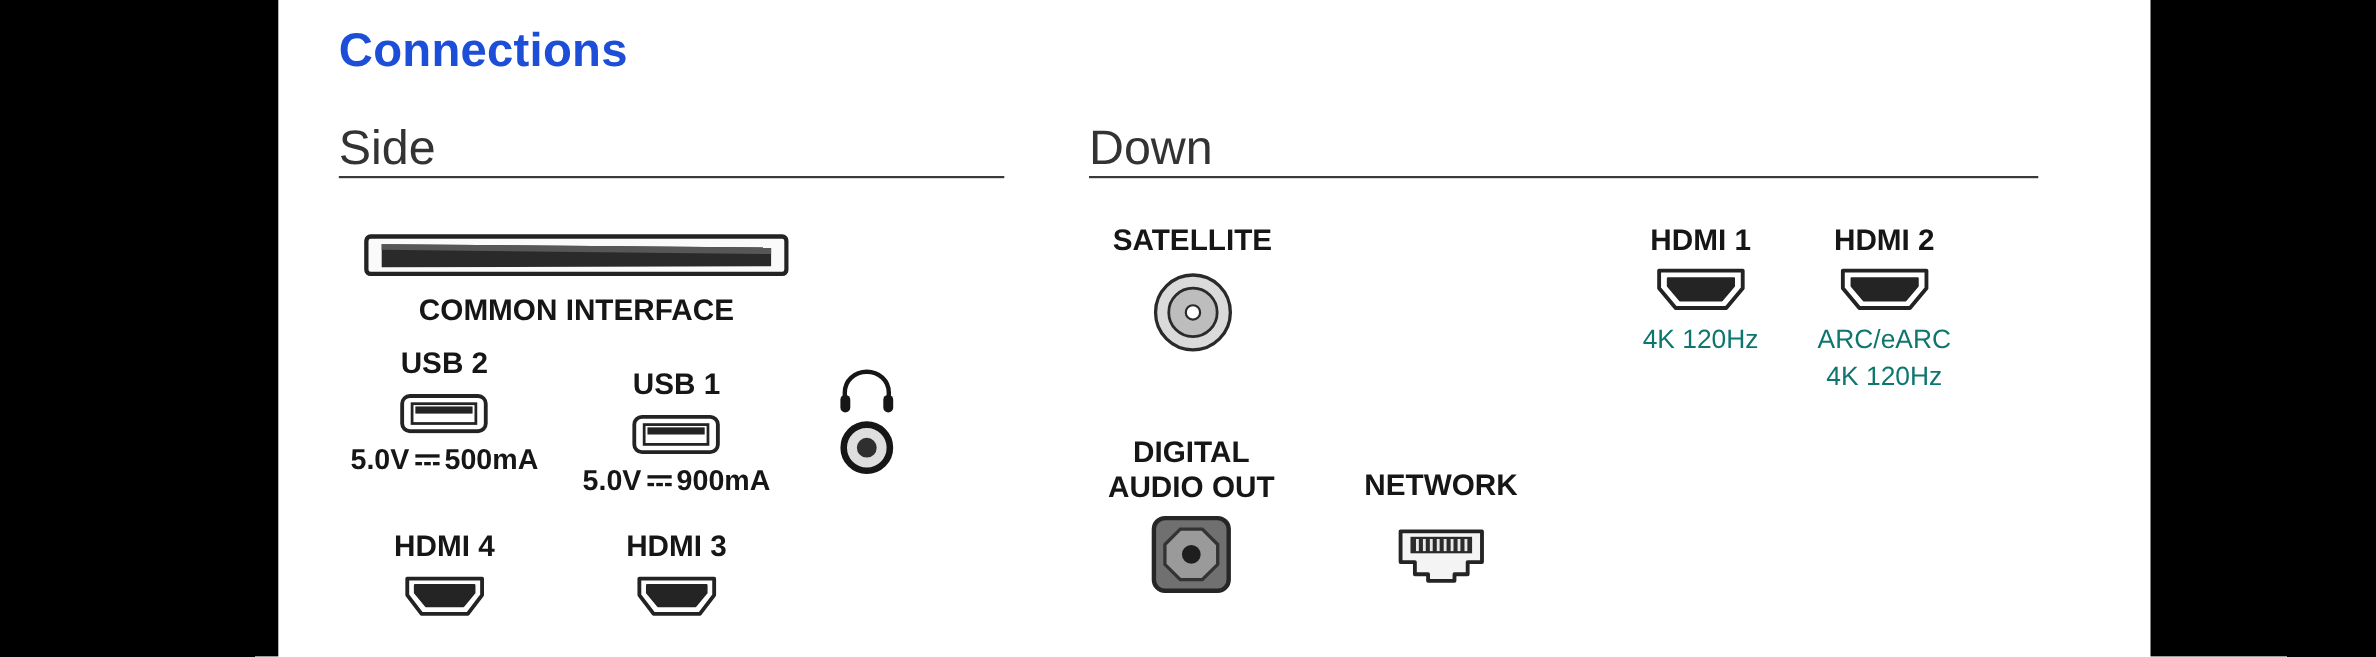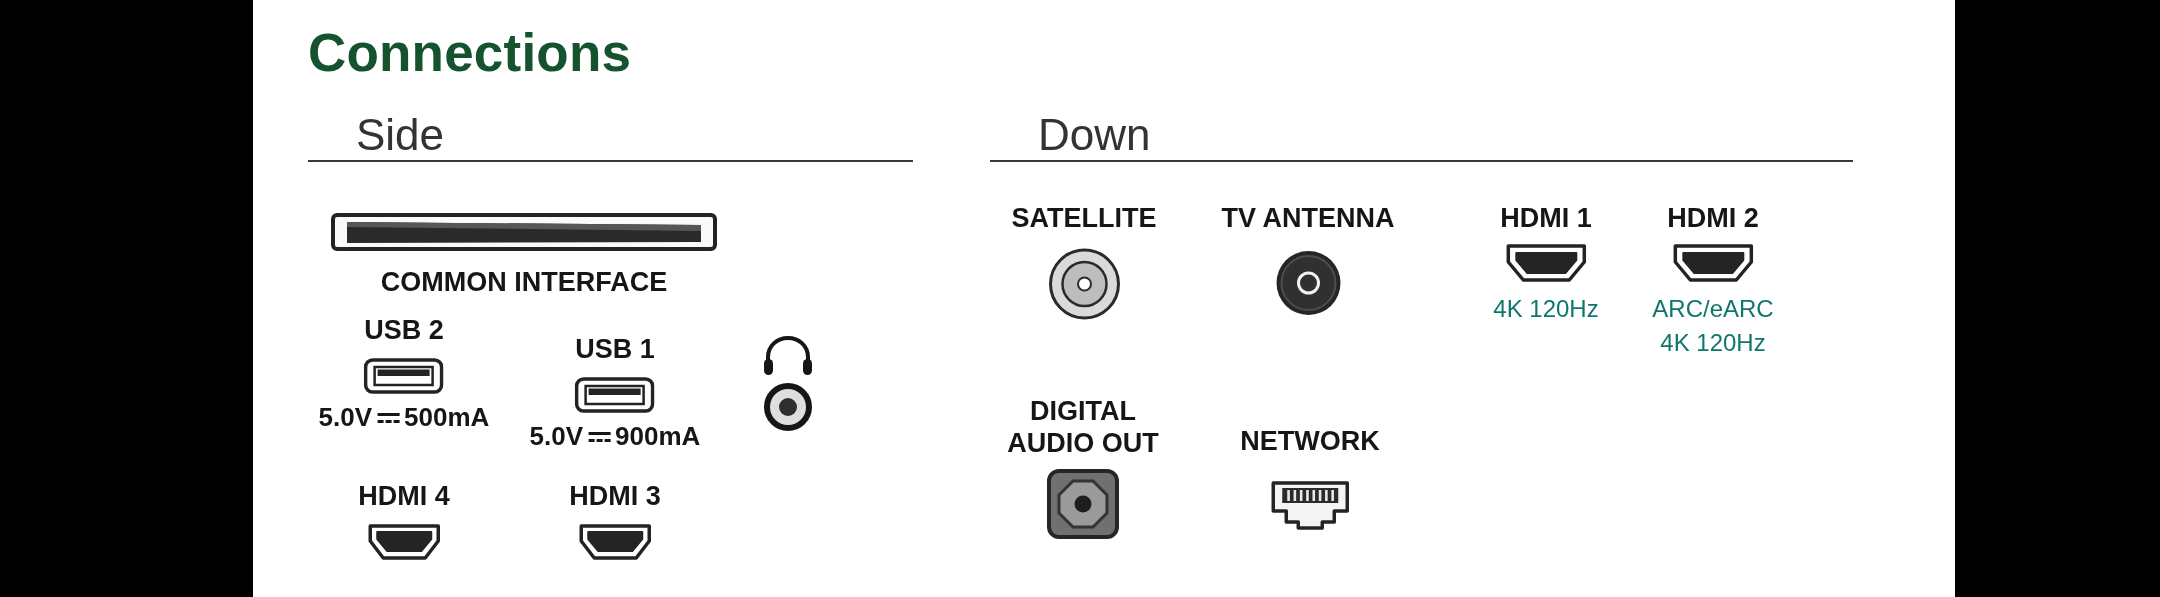--- a/index.html
+++ b/index.html
@@ -5,23 +5,23 @@
   * { margin:0; padding:0; box-sizing:border-box; }
   html,body { background:#ffffff; }
   body { font-family:"Liberation Sans","DejaVu Sans",sans-serif; color:#161616; }
 
   .page { position:relative; width:2160px; height:597px; background:#ffffff; overflow:hidden; }
 
   .edge-bar { position:absolute; top:0; height:100%; background:#000; }
   .edge-bar.left  { left:0;  width:253px; }
   .edge-bar.right { right:0; width:205px; }
 
-  .title { position:absolute; left:308px; top:22px; font-size:53px; font-weight:600; color:#14532d; letter-spacing:0.2px; }
-
-  .section-heading { position:absolute; top:110px; font-size:44px; font-weight:400; color:#333;margin-left:48px; }
+  .title { position:absolute; left:308px; top:22px; font-size:43px; font-weight:600; color:#1d4ed8; letter-spacing:0.2px; }
+
+  .section-heading { position:absolute; top:110px; font-size:44px; font-weight:400; color:#333; }
   .side-h { left:308px; }
   .down-h { left:990px; }
 
   .rule { position:absolute; top:160px; height:2px; background:#3a3a3a; }
   .side-rule { left:308px; width:605px; }
   .down-rule { left:990px; width:863px; }
 
   .group { position:absolute; display:flex; flex-direction:column; align-items:center; transform:translateX(-50%);justify-content:flex-end; }
 
   .label { font-size:27px; font-weight:600; color:#161616; white-space:nowrap; line-height:1.2; text-align:center; }
@@ -148,28 +148,20 @@
 
   <div class="group satellite-group">
     <div class="label">SATELLITE</div>
     <svg class="mt12" width="76" height="76" viewBox="0 0 76 76">
       <circle cx="38" cy="38" r="34" fill="#dadada" stroke="#2a2a2a" stroke-width="3"></circle>
       <circle cx="38" cy="38" r="22" fill="#bdbdbd" stroke="#2a2a2a" stroke-width="2.5"></circle>
       <circle cx="38" cy="38" r="6.5" fill="#ffffff" stroke="#2a2a2a" stroke-width="2"></circle>
     </svg>
   </div>
 
-  <div class="group antenna-group">
-    <div class="label">TV ANTENNA</div>
-    <svg class="mt14" width="70" height="70" viewBox="0 0 70 70">
-      <circle cx="35" cy="35" r="32" fill="#262626"></circle>
-      <circle cx="35" cy="35" r="27" fill="#303030" stroke="#4d4d4d" stroke-width="2"></circle>
-      <circle cx="35" cy="35" r="10" fill="none" stroke="#f2f2f2" stroke-width="3"></circle>
-    </svg>
-  </div>
 
   <div class="group hdmi1-group">
     <div class="label">HDMI 1</div>
     <svg class="mt8" width="90" height="44" viewBox="0 0 90 44">
       <path d="M7 4 H83 V20 L68 38 H22 L7 20 Z" fill="#ffffff" stroke="#232323" stroke-width="3.5" stroke-linejoin="round"></path>
       <path d="M15 11 H75 V18 L64 31 H26 L15 18 Z" fill="#242424" stroke="#242424" stroke-width="2" stroke-linejoin="round"></path>
     </svg>
     <div class="spec-sm mt8">4K 120Hz</div>
   </div>
 

